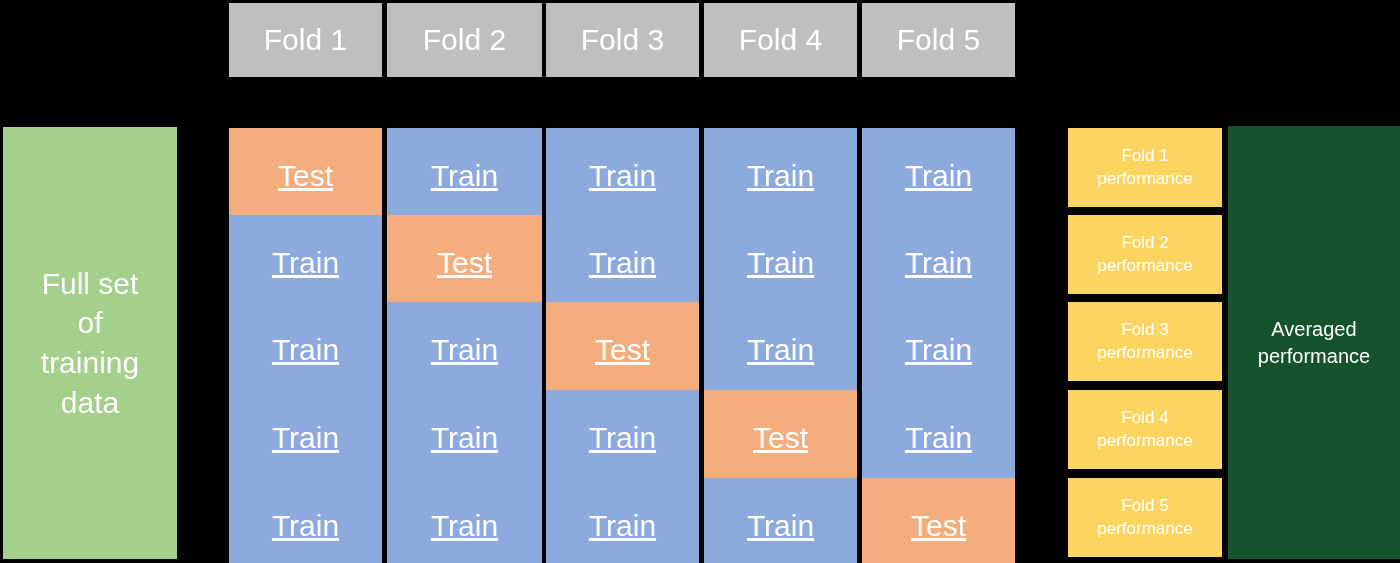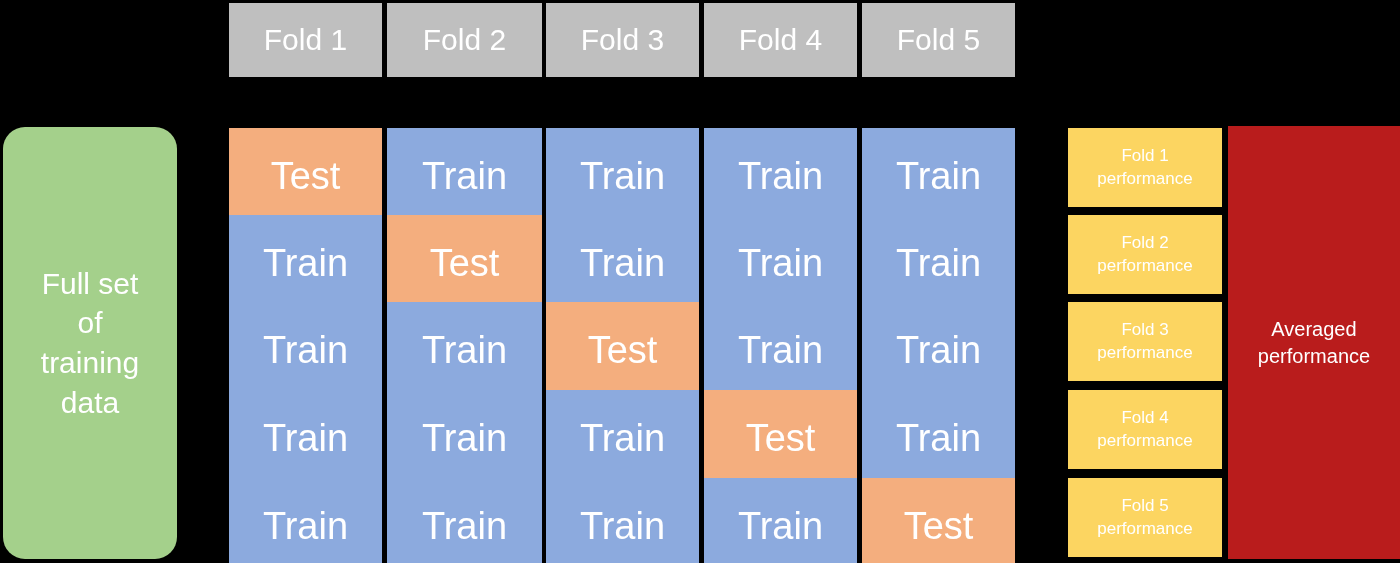--- a/index.html
+++ b/index.html
@@ -33,48 +33,48 @@
   
   .fold-header {
     background: #BFBFBF;
     font-size: 30px;
     height: 74px;
     top: 3px;
   }
   
   .cell {
     height: 96px;
-    font-size: 38px;
+    font-size: 30px;
+    text-decoration: underline;
   }
   .cell.train { background: #8CAADE; }
   .cell.test  { background: #F4AE7E; }
 
   
   .fullset {
     background: #A4D08B;
     left: 3px;
     top: 127px;
     width: 174px;
     height: 432px;
     font-size: 30px;
     line-height: 1.32;
-    border-radius: 22px;
   }
   
   .perf {
     background: #FCD561;
     left: 1068px;
     width: 154px;
     height: 79px;
     font-size: 17px;
     line-height: 1.35;
   }
   
   .avg {
-    background: #b91c1c;
+    background: #14532d;
     left: 1228px;
     top: 126px;
     width: 172px;
     height: 433px;
     font-size: 20px;
     line-height: 1.35;
   }
 </style>
 </head>
 <body>

